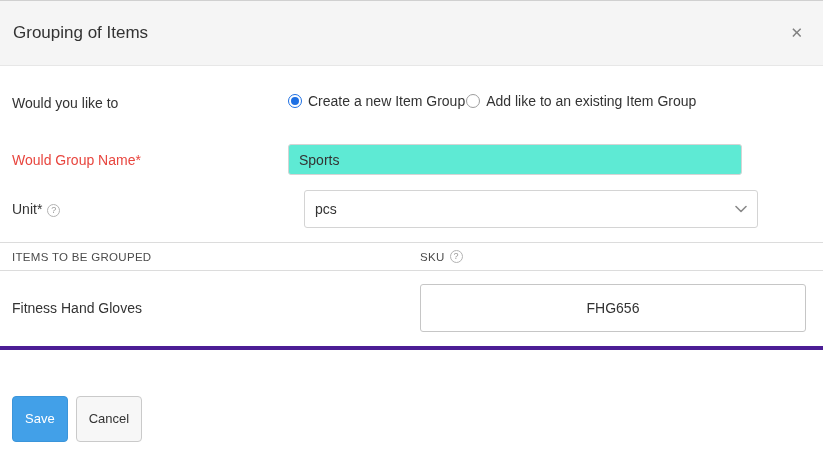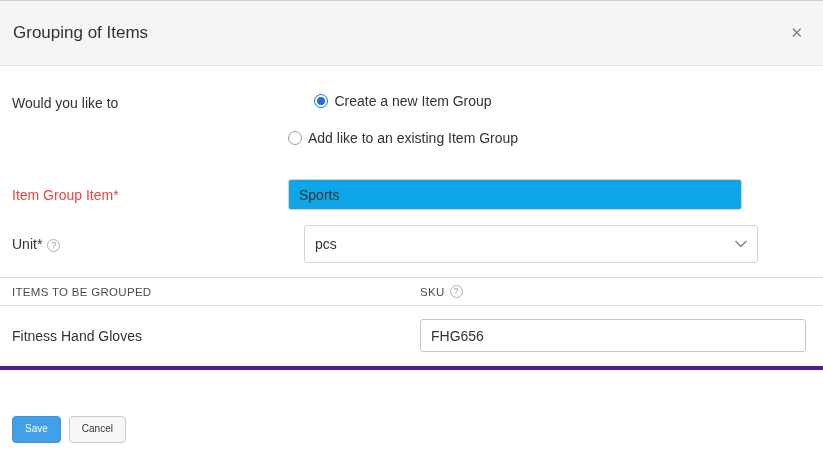--- a/index.html
+++ b/index.html
@@ -50,21 +50,21 @@
     width: 276px;
     flex: 0 0 276px;
     font-size: 14px;
     color: #333;
   }
   .form-label.required { color: #e8463f; }
   .row-question { margin-top: 27px; align-items: flex-start; }
   .row-question .form-label { padding-top: 2px; }
   .row-name { margin-top: 33px; align-items: center; }
   .row-unit { margin-top: 15px; align-items: center; }
-  .radio-group { display: flex; flex-direction: column; gap: 21px; align-items: center; }
+  .radio-group { display: flex; flex-direction: row; gap: 1px; align-items: center; }
   .radio-option {
     display: flex;
     align-items: center;
     gap: 6px;
     font-size: 14px;
     color: #333;
     cursor: pointer;
   }
   .radio-circle {
     width: 14px; height: 14px;
@@ -87,21 +87,21 @@
   .text-input {
     width: 454px;
     height: 31px;
     border: 1px solid #d4d4d4;
     border-radius: 3px;
     padding: 0 10px;
     font-size: 14px;
     color: #333;
     font-family: inherit;
     outline: none;
-    background: #0ea5e9;
+    background: #5eead4;
   }
   .select-box {
     width: 454px;
     height: 38px;
     border: 1px solid #d4d4d4;
     border-radius: 3px;
     padding: 0 10px;
     font-size: 14px;
     color: #333;
     background: #fff;
@@ -143,40 +143,41 @@
     display: flex;
     align-items: center;
   }
   .trow {
     padding: 13px 12px 14px;
     border-bottom: 4px solid #4c1d95;
   }
   .td-item { font-size: 14px; color: #333; }
   .sku-input {
     width: 386px;
-    height: 33px;
+    height: 48px;
     border: 1px solid #c6c6c6;
     border-radius: 3px;
     padding: 0 10px;
     font-size: 14px;
     color: #333;
     font-family: inherit;
     outline: none;
+    text-align: center;
   }
   
   .dialog-footer {
     margin-top: 46px;
     padding: 0 12px;
     display: flex;
     gap: 8px;
   }
   .btn {
     font-family: inherit;
-    font-size: 10px;
-    padding: 6px 12px;
+    font-size: 13px;
+    padding: 14px 12px;
     border-radius: 4px;
     cursor: pointer;
     line-height: 1.25;
   }
   .btn-save {
     background: #42a0e8;
     border: 1px solid #3b95da;
     color: #fff;
   }
   .btn-cancel {
@@ -207,21 +208,21 @@
         <span>Create a new Item Group</span>
       </label>
       <label class="radio-option">
         <span class="radio-circle" data-state="unselected"></span>
         <span>Add like to an existing Item Group</span>
       </label>
     </div>
   </div>
 
   <div class="form-row row-name">
-    <div class="form-label required">Item Group Item*</div>
+    <div class="form-label required">Would Group Name*</div>
     <input class="text-input" type="text" value="Sports" style="">
   </div>
 
   <div class="form-row row-unit">
     <div class="form-label">
       <span class="required">Unit*</span><span class="help-icon">?</span>
     </div>
     <div class="select-box">
       <span>pcs</span>
       <svg class="chevron-down" viewBox="0 0 12 8" fill="none">

